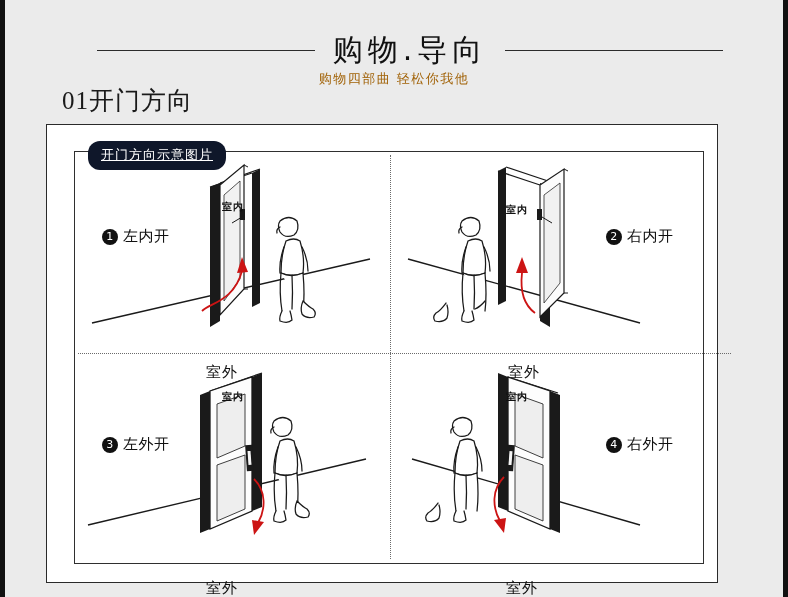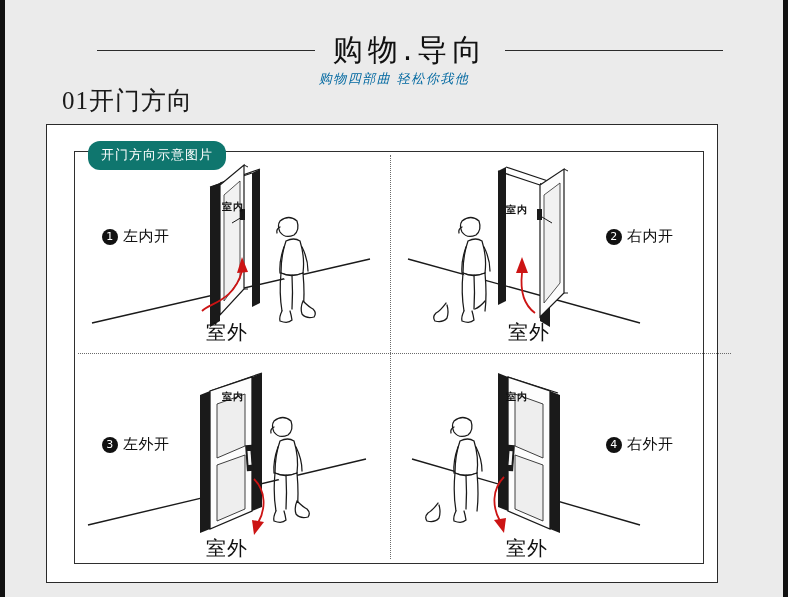--- a/index.html
+++ b/index.html
@@ -22,42 +22,42 @@
   }
   .rule{height:1px;background:#2b2b2b;width:218px;}
   .rule.left{margin-right:10px;}
   .rule.right{margin-left:10px;}
   .main-title{
     font-size:30px;color:#111;letter-spacing:5px;white-space:nowrap;
     font-family:"DejaVu Sans","Liberation Sans",sans-serif;
   }
   .subtitle{
     position:absolute;top:70px;left:0;right:0;text-align:center;
-    font-size:13px;color:#0369a1;letter-spacing:1.5px;font-style:italic;
+    font-size:13px;color:#a16207;letter-spacing:1.5px;
   }
 
   
   .section-heading{
     position:absolute;left:62px;top:84px;
     font-size:25px;color:#1a1a1a;letter-spacing:1px;font-family:Liberation Serif, serif;
   }
 
   
   .card{
     position:absolute;left:46px;top:124px;width:672px;height:459px;
     background:#ffffff;border:1px solid #2a2a2a;box-sizing:border-box;
   }
   .inner-frame{
     position:absolute;left:27px;top:26px;width:630px;height:413px;
     border:1px solid #2f2f2f;box-sizing:border-box;
   }
   .badge{
     position:absolute;left:88px;top:141px;z-index:12;
-    background:#0f766e;color:#fff;border-radius:12px;
-    padding:5px 13px 6px;font-size:13px;letter-spacing:1px;white-space:nowrap;
+    background:#0f172a;color:#fff;border-radius:12px;
+    padding:5px 13px 6px;font-size:13px;letter-spacing:1px;white-space:nowrap;text-decoration:underline;
   }
 
   
   .grid{position:absolute;left:74px;top:151px;width:629px;height:412px;padding-left:32px;}
   .v-div{position:absolute;left:316px;top:4px;bottom:4px;width:0;
          border-left:1px dotted #6a6a6a;}
   .h-div{position:absolute;left:4px;right:4px;top:202px;height:0;
          border-top:1px dotted #6a6a6a;}
   .quad{position:absolute;width:314px;height:204px;}
   .q1{left:0;top:0;} .q2{left:316px;top:0;}
@@ -74,21 +74,21 @@
   }
   .q1 .qlabel{left:28px;top:76px;}
   .q2 .qlabel{left:216px;top:76px;}
   .q3 .qlabel{left:28px;top:78px;}
   .q4 .qlabel{left:216px;top:78px;}
 
   .scene{position:absolute;left:0;top:0;width:314px;height:204px;}
   .scene svg{display:block;width:314px;height:204px;}
   .ind-label,.out-label{position:absolute;color:#111;white-space:nowrap;}
   .ind-label{font-size:10px;font-weight:bold;letter-spacing:1px;}
-  .out-label{font-size:20px;letter-spacing:1px;}
+  .out-label{font-size:15px;letter-spacing:1px;margin-top:44px;}
 </style>
 </head>
 <body>
 
 <div class="page-edge left"></div>
 <div class="page-edge right"></div>
 
 <div class="header">
   <div class="title-row">
     <div class="rule left"></div>

